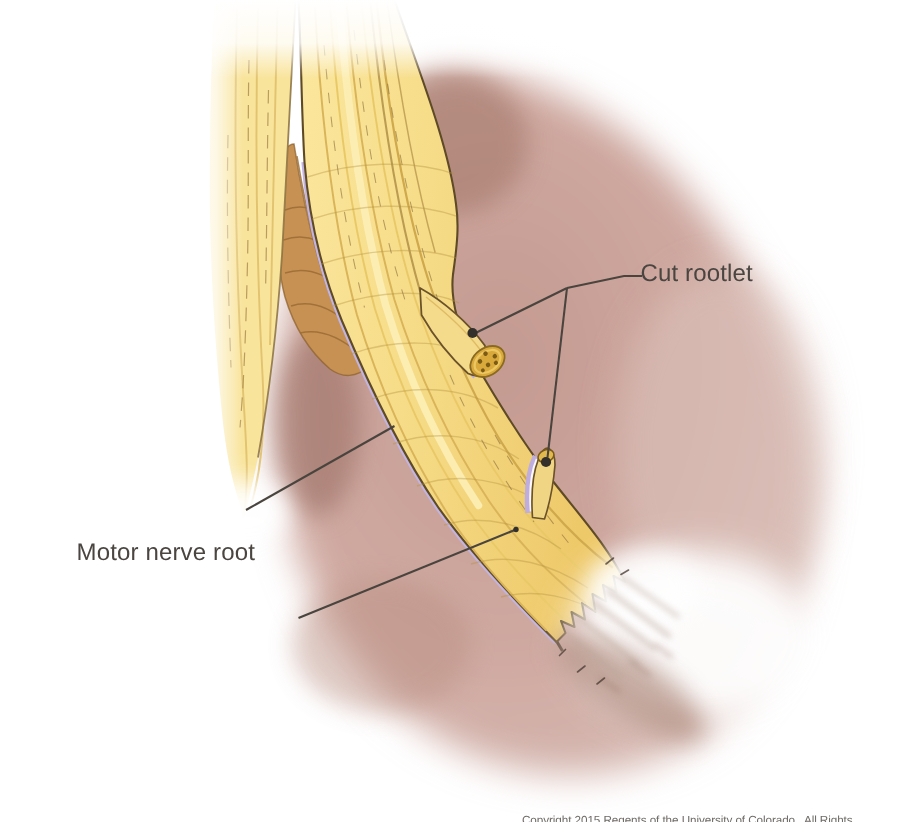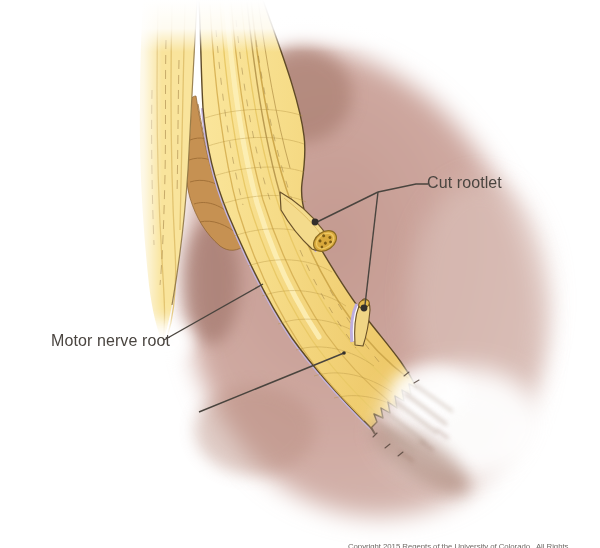--- a/index.html
+++ b/index.html
@@ -6,21 +6,21 @@
   .stage{
     position:relative;width:600px;height:548px;overflow:hidden;background:#ffffff;
     font-family:"Liberation Sans", sans-serif;
   }
   .stage svg{position:absolute;left:0;top:0;}
   .anno-label{
     position:absolute;color:#4a4540;font-size:16px;letter-spacing:.1px;
     white-space:nowrap;line-height:18px;
   }
   .label-cut-rootlet{left:427px;top:174px;}
-  .label-motor{left:51px;top:332px;}
+  .label-motor{left:51px;top:360px;}
   .label-sensory{left:79px;top:411px;}
   .copyright{
     position:absolute;left:348px;top:518px;width:245px;
     color:#6e6a66;font-size:7.8px;line-height:11.6px;letter-spacing:-0.05px;
     white-space:pre-wrap;
   }
 </style>
 </head>
 <body>
 

